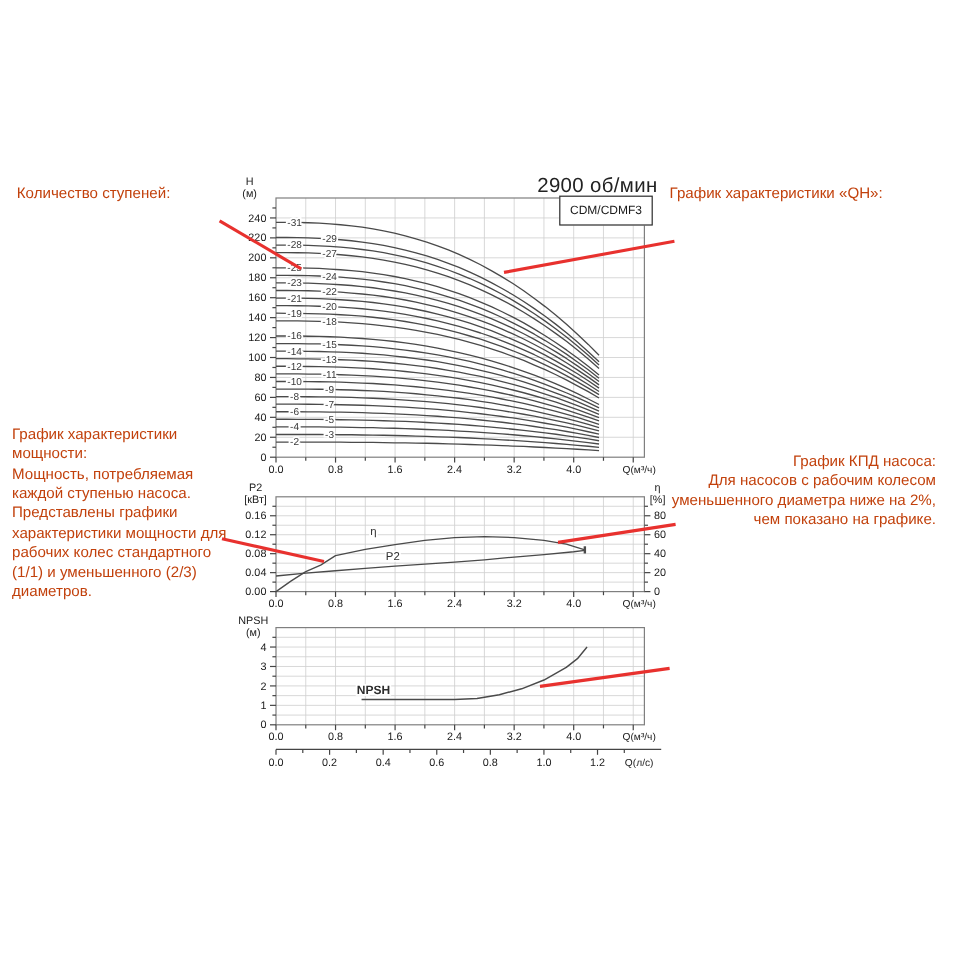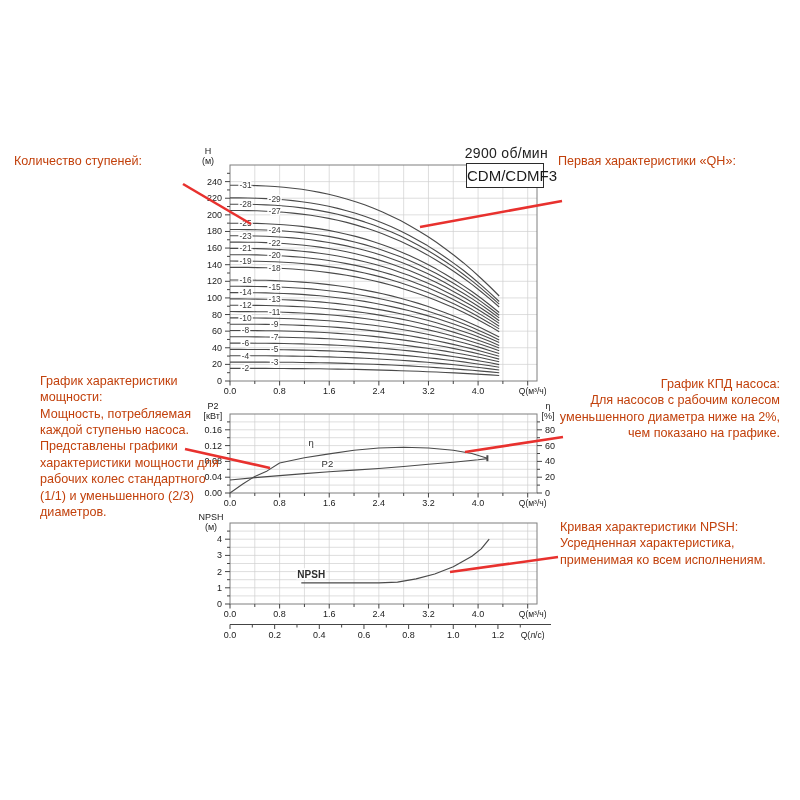--- a/index.html
+++ b/index.html
@@ -1,24 +1,24 @@
 <!DOCTYPE html>
 <html><head>
 <meta charset="utf-8">
 <style>
   html,body{margin:0;padding:0;background:#ffffff;}
   body{width:800px;height:800px;position:relative;font-family:"Liberation Sans",sans-serif;}
   #fig{position:absolute;left:0;top:0;width:800px;height:800px;}
   #charts{position:absolute;left:0;top:0;}
   .ann{position:absolute;font-size:12.6px;line-height:1.3;color:#c2410c;}
   .ann-t{display:block;}
-  .hdr{position:absolute;font-size:14px;color:#222;}
+  .hdr{position:absolute;font-size:17px;color:#222;}
   .axhead{position:absolute;font-size:9px;color:#1a1a1a;text-align:center;line-height:10px;}
   .modelbox{position:absolute;left:466px;top:163px;width:76px;height:23px;border:1.5px solid #2b2b2b;
-            background:#fff;text-align:center;line-height:23px;font-size:15px;color:#1a1a1a;}
+            background:#fff;text-align:center;line-height:23px;font-size:10px;color:#1a1a1a;}
   .rpm{position:absolute;left:430px;top:145px;width:118px;text-align:right;letter-spacing:.3px;}
 </style>
 </head>
 <body>
 
 <div id="fig">
 
   <svg id="charts" width="800" height="800">
       <line x1="254.8080808080808" y1="165" x2="254.8080808080808" y2="381" stroke="#d0d0d0" stroke-width="0.7"></line>
       <line x1="279.6161616161616" y1="165" x2="279.6161616161616" y2="381" stroke="#d0d0d0" stroke-width="0.7"></line>
@@ -342,31 +342,27 @@
   <div class="axhead" style="left:194px;top:512px;width:34px;">
     <div>NPSH</div>
     <div>(м)</div>
   </div>
 
   <div class="ann" style="left:14px;top:153px;width:180px;">
     <span class="ann-t">Количество ступеней:</span>
   </div>
 
   <div class="ann" style="left:558px;top:153px;width:240px;">
-    <span class="ann-t">Первая характеристики «QH»:</span>
-  </div>
-
-  <div class="ann" style="left:10px;top:373px;width:192px;margin-left:30px;">
+    <span class="ann-t">График характеристики «QH»:</span>
+  </div>
+
+  <div class="ann" style="left:10px;top:354px;width:192px;">
     <span class="ann-t">График характеристики мощности:</span>
     <span>Мощность, потребляемая каждой ступенью насоса. Представлены графики характеристики мощности для рабочих колес стандартного (1/1) и уменьшенного (2/3) диаметров.</span>
   </div>
 
   <div class="ann" style="left:544px;top:376px;width:236px;text-align:right;">
     <span class="ann-t">График КПД насоса:</span>
     <span>Для насосов с рабочим колесом уменьшенного диаметра ниже на 2%, чем показано на графике.</span>
   </div>
 
-  <div class="ann" style="left:560px;top:519px;width:236px;">
-    <span class="ann-t">Кривая характеристики NPSH:</span>
-    <span>Усредненная характеристика, применимая ко всем исполнениям.</span>
-  </div>
 
 </div>
 
 </body></html>

